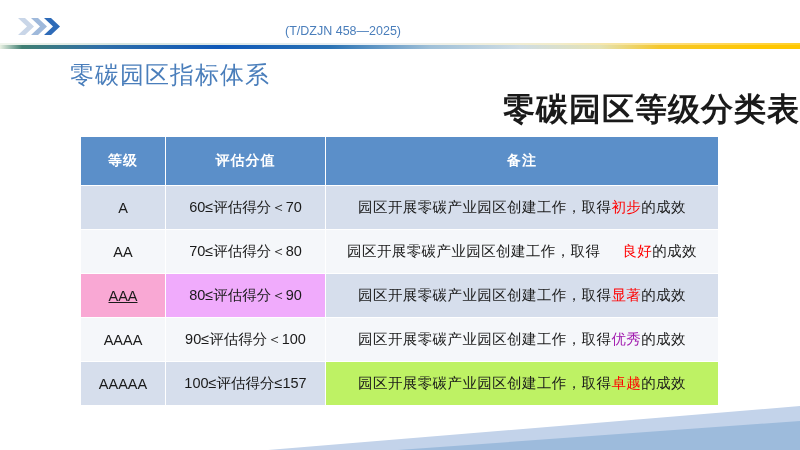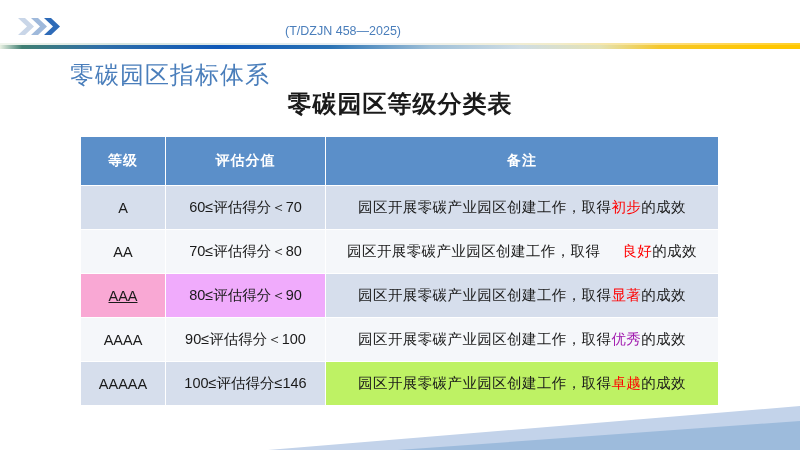--- a/index.html
+++ b/index.html
@@ -86,22 +86,22 @@
         #ffc700 800px);
     opacity: .85;
   }
 
   
   #table-title {
     position: absolute;
     left: 0;
     top: 88px;
     width: 800px;
-    text-align: center;
-    font-size: 24px;
+    text-align: right;
+    font-size: 32px;
     color: #1a1a1a;
     font-weight: 700;
     letter-spacing: 1px;
   }
 
   #grade-table {
     position: absolute;
     left: 80px;
     top: 136px;
     width: 638px;
@@ -198,21 +198,21 @@
         <td style="background: #f0abfc; margin-top: 12px;">80≤评估得分＜90</td>
         <td class="remark-cell" style="background: rgb(214, 222, 236);"><span>园区开展零碳产业园区创建工作，取得</span><span class="hl" style="color: rgb(255, 0, 0);">显著</span><span>的成效</span></td>
       </tr>
       <tr class="row-plain">
         <td style="background: rgb(245, 247, 250);">AAAA</td>
         <td style="background: rgb(245, 247, 250);">90≤评估得分＜100</td>
         <td class="remark-cell" style="background: rgb(245, 247, 250);"><span>园区开展零碳产业园区创建工作，取得</span><span class="hl" style="color: #a21caf;">优秀</span><span>的成效</span></td>
       </tr>
       <tr class="row-shaded">
         <td style="background: rgb(214, 222, 236);">AAAAA</td>
-        <td style="background: rgb(214, 222, 236);">100≤评估得分≤146</td>
+        <td style="background: rgb(214, 222, 236);">100≤评估得分≤157</td>
         <td class="remark-cell" style="background: #bef264;"><span>园区开展零碳产业园区创建工作，取得</span><span class="hl" style="color: rgb(255, 0, 0);">卓越</span><span>的成效</span></td>
       </tr>
     </tbody>
 </table>
 
 <div id="bottom-deco">
   <svg width="800" height="62" viewBox="0 0 800 62">
     <polygon points="268,62 800,18 800,62" fill="#C3D3EA"></polygon>
     <polygon points="398,62 800,33 800,62" fill="#9DBBDC"></polygon>
   </svg>

